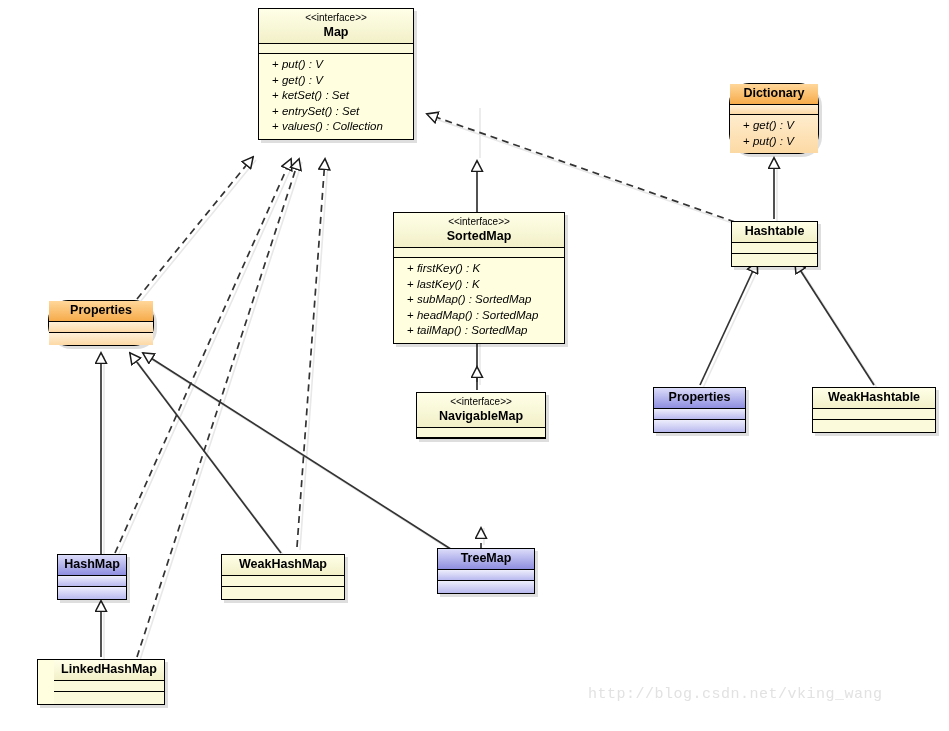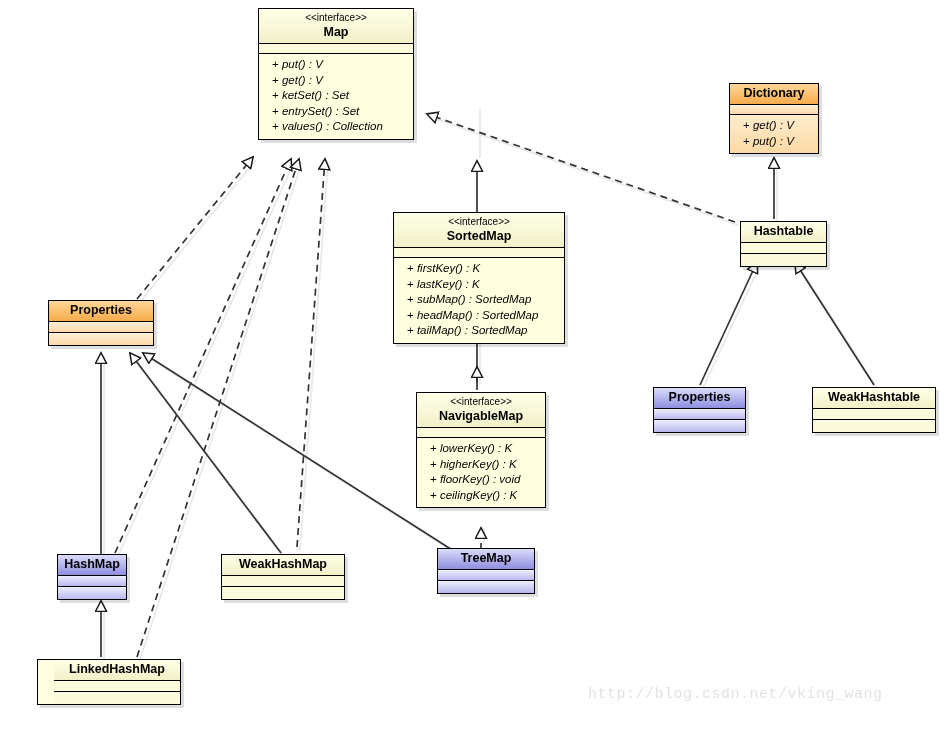--- a/index.html
+++ b/index.html
@@ -25,21 +25,21 @@
   
   .fill-cream{background:#ffffe0;}
   .fill-cream .hdr{background:linear-gradient(to bottom,#ffffe8,#f2f0c8);}
   .fill-cream .sep,.fill-cream .empty2,.fill-cream .empty3{background:#fbfbdc;}
   .fill-cream .ops{background:#ffffe0;}
 
   .fill-orange .hdr{background:linear-gradient(to bottom,#ffd79a,#f6ab4a);}
   .fill-orange .sep,.fill-orange .empty2,.fill-orange .empty3{
         background:linear-gradient(to bottom,#fff0d8,#fdd9a6);}
   .fill-orange .ops{background:linear-gradient(to bottom,#ffeccd,#fcd9a4);}
-  .fill-orange{background:#fef9c3;}
+  .fill-orange{background:#fef9c3;border-radius:20px;}
 
   .fill-blue .hdr{background:linear-gradient(to bottom,#dcdcfa,#8e8ee0);}
   .fill-blue .sep,.fill-blue .empty2,.fill-blue .empty3{
         background:linear-gradient(to bottom,#eeeefd,#b9b9ef);}
   .fill-blue{background:#ccccf4;}
 
   .watermark{position:absolute;left:588px;top:686px;font-family:"Liberation Mono",monospace;
              font-size:15px;color:#e2e2e2;letter-spacing:0.5px;white-space:nowrap;}
 </style>
 </head>
@@ -121,26 +121,20 @@
     <div class="op"><span class="plus">+&nbsp;</span>tailMap() : SortedMap</div>
   </div>
 </div>
 
 <div class="uml-box fill-cream" style="left:416px;top:392px;width:130px;">
   <div class="hdr">
     <div class="stereo">&lt;&lt;interface&gt;&gt;</div>
     <div class="cname">NavigableMap</div>
   </div>
   <div class="sep"></div>
-  <div class="ops">
-    <div class="op"><span class="plus">+&nbsp;</span>lowerKey() : K</div>
-    <div class="op"><span class="plus">+&nbsp;</span>higherKey() : K</div>
-    <div class="op"><span class="plus">+&nbsp;</span>floorKey() : void</div>
-    <div class="op"><span class="plus">+&nbsp;</span>ceilingKey() : K</div>
-  </div>
 </div>
 
 <div class="uml-box fill-orange" style="left:729px;top:83px;width:90px;">
   <div class="hdr">
     <div class="cname">Dictionary</div>
   </div>
   <div class="sep"></div>
   <div class="ops">
     <div class="op"><span class="plus">+&nbsp;</span>get() : V</div>
     <div class="op"><span class="plus">+&nbsp;</span>put() : V</div>
@@ -148,21 +142,21 @@
 </div>
 
 <div class="uml-box fill-orange" style="left:48px;top:300px;width:106px;">
   <div class="hdr">
     <div class="cname">Properties</div>
   </div>
   <div class="empty2"></div>
   <div class="empty3"></div>
 </div>
 
-<div class="uml-box fill-cream" style="left:731px;top:221px;width:87px;margin-left:9px;">
+<div class="uml-box fill-cream" style="left:731px;top:221px;width:87px;">
   <div class="hdr">
     <div class="cname">Hashtable</div>
   </div>
   <div class="empty2"></div>
   <div class="empty3"></div>
 </div>
 
 <div class="uml-box fill-blue" style="left:653px;top:387px;width:93px;">
   <div class="hdr">
     <div class="cname">Properties</div>
@@ -196,21 +190,21 @@
 </div>
 
 <div class="uml-box fill-blue" style="left:437px;top:548px;width:98px;">
   <div class="hdr">
     <div class="cname">TreeMap</div>
   </div>
   <div class="empty2"></div>
   <div class="empty3"></div>
 </div>
 
-<div class="uml-box fill-cream" style="left:37px;top:659px;width:144px;padding-left:16px;">
+<div class="uml-box fill-cream" style="left:37px;top:659px;width:128px;padding-left:16px;">
   <div class="hdr">
     <div class="cname">LinkedHashMap</div>
   </div>
   <div class="empty2"></div>
   <div class="empty3"></div>
 </div>
 
 <div class="watermark">http://blog.csdn.net/vking_wang</div>
 
 </body></html>

